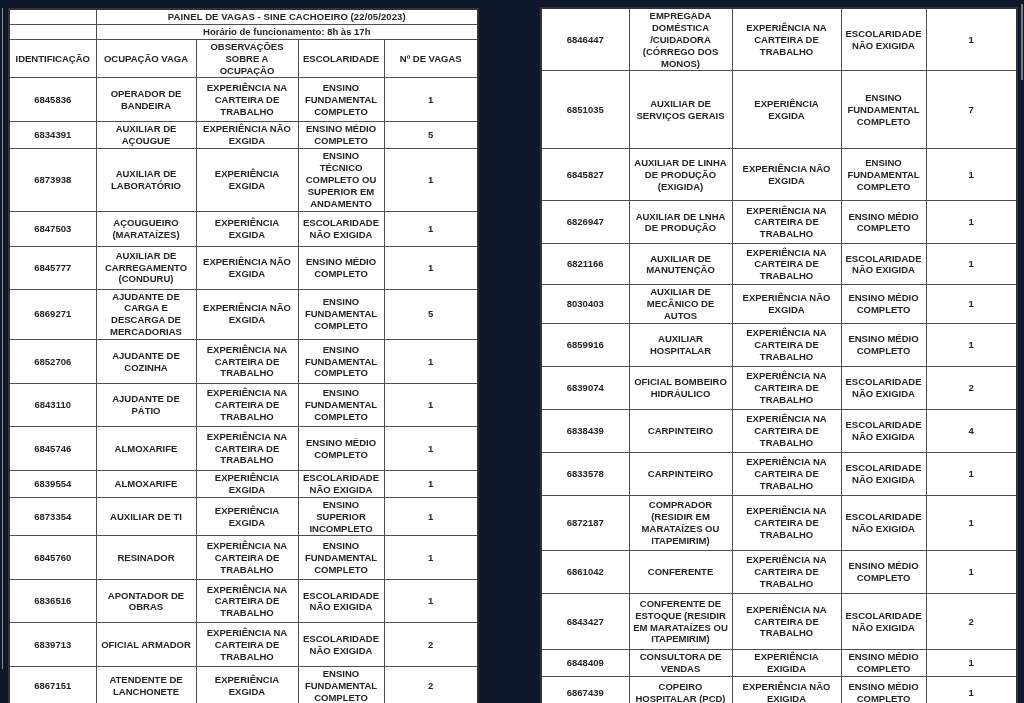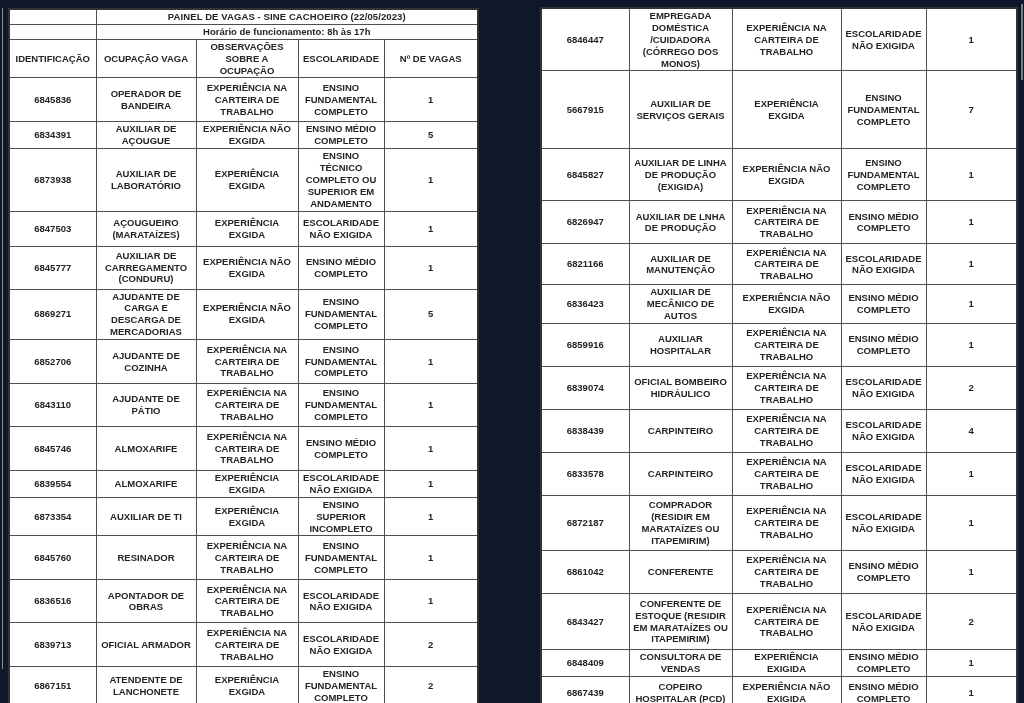--- a/index.html
+++ b/index.html
@@ -213,21 +213,21 @@
     </colgroup>
     <tbody id="right-tbody">
         <tr style="height: 55px;">
           <td>6846447</td>
           <td>EMPREGADA DOMÉSTICA /CUIDADORA (CÓRREGO DOS MONOS)</td>
           <td>EXPERIÊNCIA NA CARTEIRA DE TRABALHO</td>
           <td>ESCOLARIDADE NÃO EXIGIDA</td>
           <td>1</td>
         </tr>
         <tr style="height: 78px;">
-          <td>5667915</td>
+          <td>6851035</td>
           <td>AUXILIAR DE SERVIÇOS GERAIS</td>
           <td>EXPERIÊNCIA EXGIDA</td>
           <td>ENSINO FUNDAMENTAL COMPLETO</td>
           <td>7</td>
         </tr>
         <tr style="height: 52px;">
           <td>6845827</td>
           <td>AUXILIAR DE LINHA DE PRODUÇÃO (EXIGIDA)</td>
           <td>EXPERIÊNCIA NÃO EXGIDA</td>
           <td>ENSINO FUNDAMENTAL COMPLETO</td>
@@ -241,21 +241,21 @@
           <td>1</td>
         </tr>
         <tr style="height: 41px;">
           <td>6821166</td>
           <td>AUXILIAR DE MANUTENÇÃO</td>
           <td>EXPERIÊNCIA NA CARTEIRA DE TRABALHO</td>
           <td>ESCOLARIDADE NÃO EXIGIDA</td>
           <td>1</td>
         </tr>
         <tr style="height: 36px;">
-          <td>6836423</td>
+          <td>8030403</td>
           <td>AUXILIAR DE MECÂNICO DE AUTOS</td>
           <td>EXPERIÊNCIA NÃO EXGIDA</td>
           <td>ENSINO MÉDIO COMPLETO</td>
           <td>1</td>
         </tr>
         <tr style="height: 43px;">
           <td>6859916</td>
           <td>AUXILIAR HOSPITALAR</td>
           <td>EXPERIÊNCIA NA CARTEIRA DE TRABALHO</td>
           <td>ENSINO MÉDIO COMPLETO</td>

